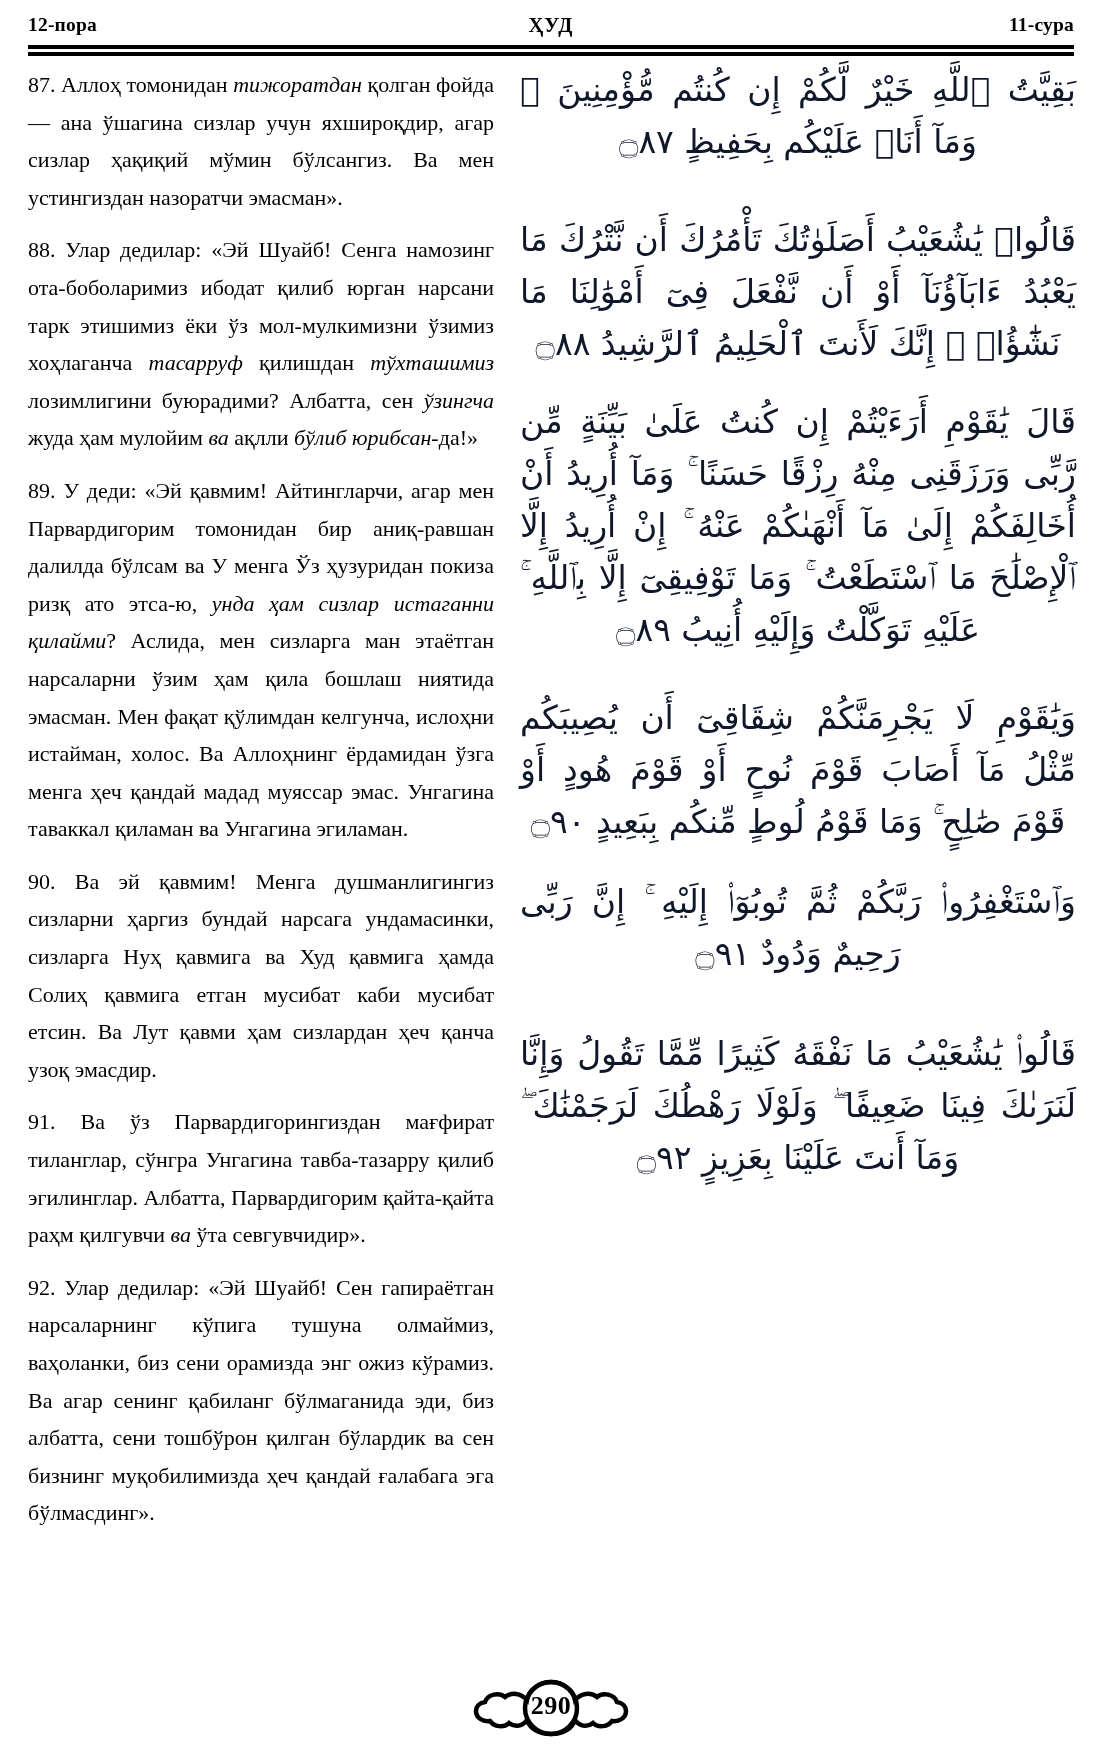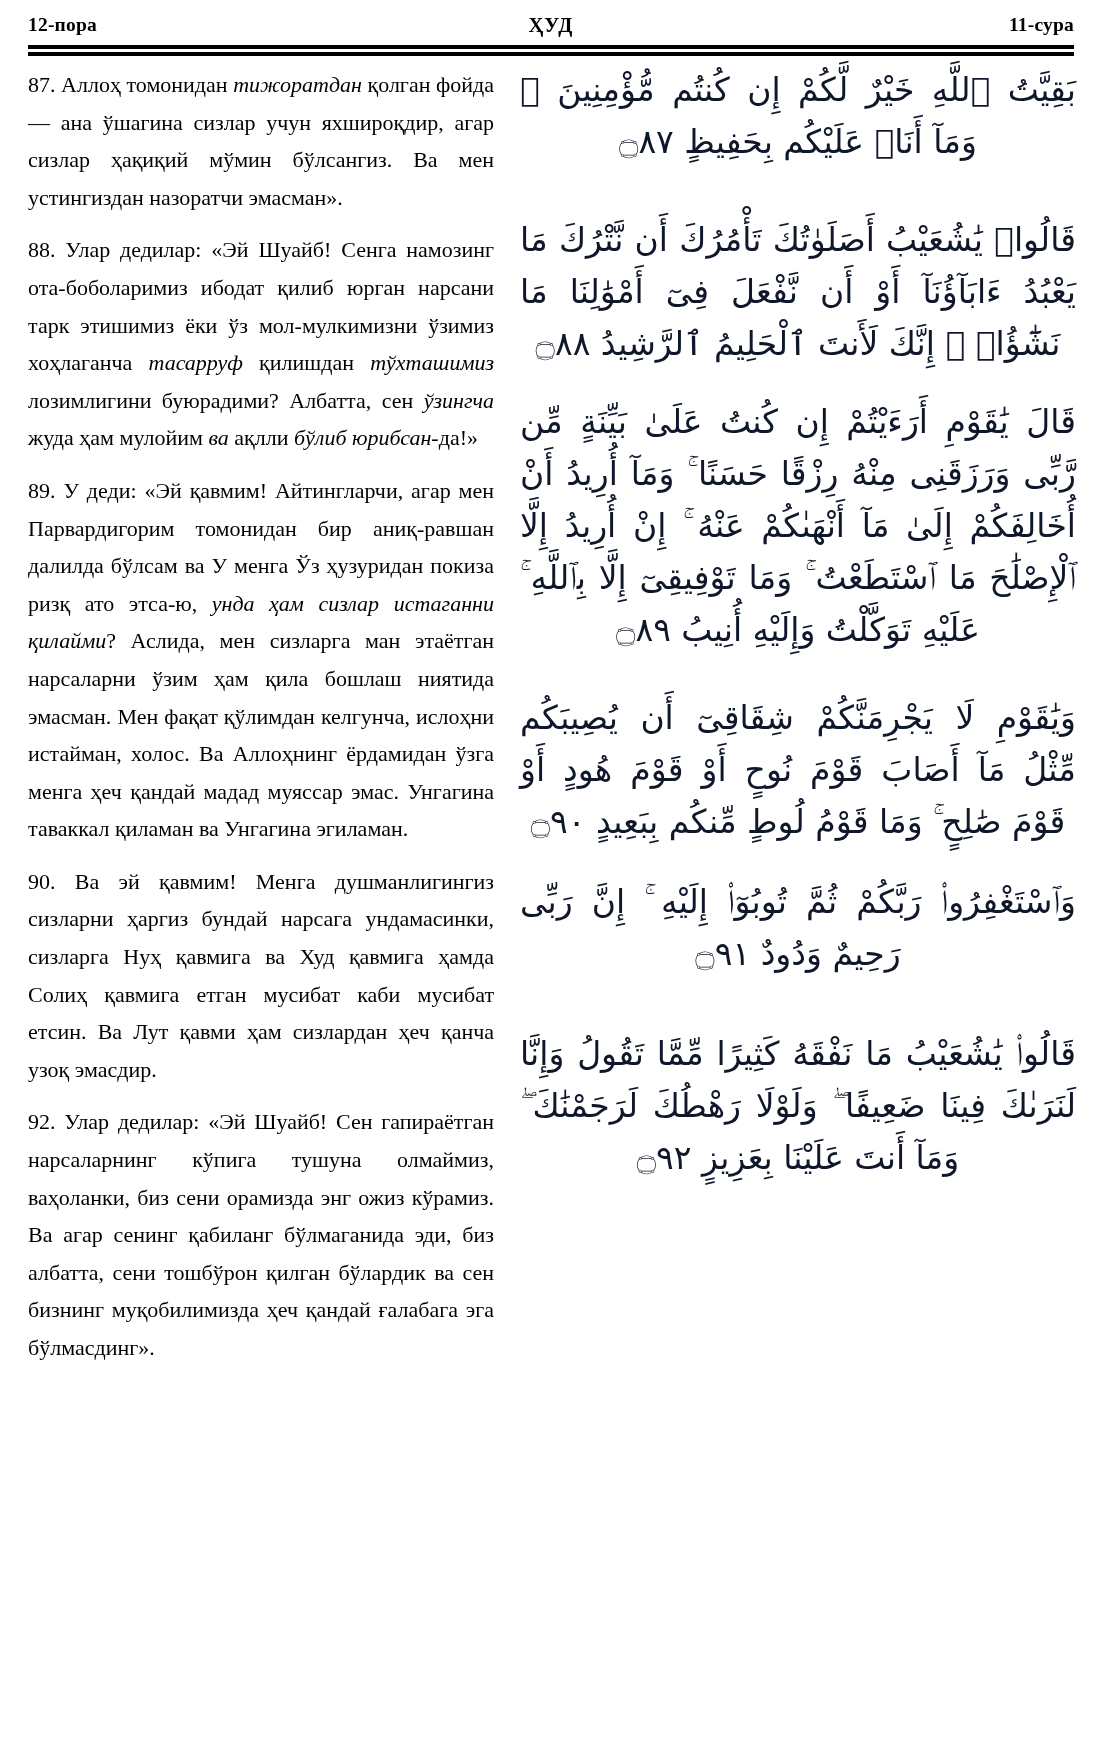--- a/index.html
+++ b/index.html
@@ -162,30 +162,60 @@
     </p>
 
     <p class="verse">
       <span>89. У деди: «Эй қавмим! Айтингларчи, агар мен Парвардигорим томонидан бир аниқ-равшан далилда бўлсам ва У менга Ўз ҳузуридан покиза ризқ ато этса-ю, </span><i>унда ҳам сизлар истаганни қилайми</i><span>? Аслида, мен сизларга ман этаётган нарсаларни ўзим ҳам қила бошлаш ниятида эмасман. Мен фақат қўлимдан келгунча, ислоҳни истайман, холос. Ва Аллоҳнинг ёрдамидан ўзга менга ҳеч қандай мадад муяссар эмас. Унгагина таваккал қиламан ва Унгагина эгиламан.</span>
     </p>
 
     <p class="verse">
       <span>90. Ва эй қавмим! Менга душманлигингиз сизларни ҳаргиз бундай нарсага ундамасинки, сизларга Нуҳ қавмига ва Худ қавмига ҳамда Солиҳ қавмига етган мусибат каби мусибат етсин. Ва Лут қавми ҳам сизлардан ҳеч қанча узоқ эмасдир.</span>
     </p>
 
+    <p class="verse">
+      <span>91. Ва ўз Парвардигорингиздан мағфират тиланглар, сўнгра Унгагина тавба-тазарру қилиб эгилинглар. Албатта, Парвардигорим қайта-қайта раҳм қилгувчи </span><i>ва</i><span> ўта севгувчидир».</span>
+    </p>
 
     <p class="verse">
       <span>92. Улар дедилар: «Эй Шуайб! Сен гапираётган нарсаларнинг кўпига тушуна олмаймиз, ваҳоланки, биз сени орамизда энг ожиз кўрамиз. Ва агар сенинг қабиланг бўлмаганида эди, биз албатта, сени тошбўрон қилган бўлардик ва сен бизнинг муқобилимизда ҳеч қандай ғалабага эга бўлмасдинг».</span>
     </p>
 
   </div>
 
   <div class="col-right">
     <p class="ayah" style="margin-top:4px;">بَقِيَّتُ ٱللَّهِ خَيْرٌ لَّكُمْ إِن كُنتُم مُّؤْمِنِينَ ۚ وَمَآ أَنَا۠ عَلَيْكُم بِحَفِيظٍ ۝٨٧</p>
     <p class="ayah" style="margin-top:46px;">قَالُوا۟ يَٰشُعَيْبُ أَصَلَوٰتُكَ تَأْمُرُكَ أَن نَّتْرُكَ مَا يَعْبُدُ ءَابَآؤُنَآ أَوْ أَن نَّفْعَلَ فِىٓ أَمْوَٰلِنَا مَا نَشَٰٓؤُا۟ ۖ إِنَّكَ لَأَنتَ ٱلْحَلِيمُ ٱلرَّشِيدُ ۝٨٨</p>
     <p class="ayah" style="margin-top:26px;">قَالَ يَٰقَوْمِ أَرَءَيْتُمْ إِن كُنتُ عَلَىٰ بَيِّنَةٍ مِّن رَّبِّى وَرَزَقَنِى مِنْهُ رِزْقًا حَسَنًا ۚ وَمَآ أُرِيدُ أَنْ أُخَالِفَكُمْ إِلَىٰ مَآ أَنْهَىٰكُمْ عَنْهُ ۚ إِنْ أُرِيدُ إِلَّا ٱلْإِصْلَٰحَ مَا ٱسْتَطَعْتُ ۚ وَمَا تَوْفِيقِىٓ إِلَّا بِٱللَّهِ ۚ عَلَيْهِ تَوَكَّلْتُ وَإِلَيْهِ أُنِيبُ ۝٨٩</p>
     <p class="ayah" style="margin-top:36px;">وَيَٰقَوْمِ لَا يَجْرِمَنَّكُمْ شِقَاقِىٓ أَن يُصِيبَكُم مِّثْلُ مَآ أَصَابَ قَوْمَ نُوحٍ أَوْ قَوْمَ هُودٍ أَوْ قَوْمَ صَٰلِحٍ ۚ وَمَا قَوْمُ لُوطٍ مِّنكُم بِبَعِيدٍ ۝٩٠</p>
     <p class="ayah" style="margin-top:28px;">وَٱسْتَغْفِرُوا۟ رَبَّكُمْ ثُمَّ تُوبُوٓا۟ إِلَيْهِ ۚ إِنَّ رَبِّى رَحِيمٌ وَدُودٌ ۝٩١</p>
     <p class="ayah" style="margin-top:48px;">قَالُوا۟ يَٰشُعَيْبُ مَا نَفْقَهُ كَثِيرًا مِّمَّا تَقُولُ وَإِنَّا لَنَرَىٰكَ فِينَا ضَعِيفًا ۖ وَلَوْلَا رَهْطُكَ لَرَجَمْنَٰكَ ۖ وَمَآ أَنتَ عَلَيْنَا بِعَزِيزٍ ۝٩٢</p>
   </div>
 
+  <div class="folio">
+    <div class="folio-inner">
+      <svg width="160" height="62" viewBox="0 0 160 62" aria-hidden="true">
+        <g fill="none" stroke="#000" stroke-width="4.5">
+          <path d="M80 6
+                   C 92 6 102 14 104 24
+                   C 110 17 120 16 126 21
+                   C 132 16 143 18 146 26
+                   C 152 27 155 31 155 35
+                   C 155 42 148 46 141 45
+                   C 137 51 127 52 122 47
+                   C 116 52 108 50 104 44
+                   C 101 53 92 58 80 58
+                   C 68 58 59 53 56 44
+                   C 52 50 44 52 38 47
+                   C 33 52 23 51 19 45
+                   C 12 46 5 42 5 35
+                   C 5 31 8 27 14 26
+                   C 17 18 28 16 34 21
+                   C 40 16 50 17 56 24
+                   C 58 14 68 6 80 6 Z"></path>
+          <circle cx="80" cy="32" r="26"></circle>
+        </g>
+      </svg>
+      <span class="folio-num">290</span>
+    </div>
+  </div>
 
 </div>
 
 </body></html>

